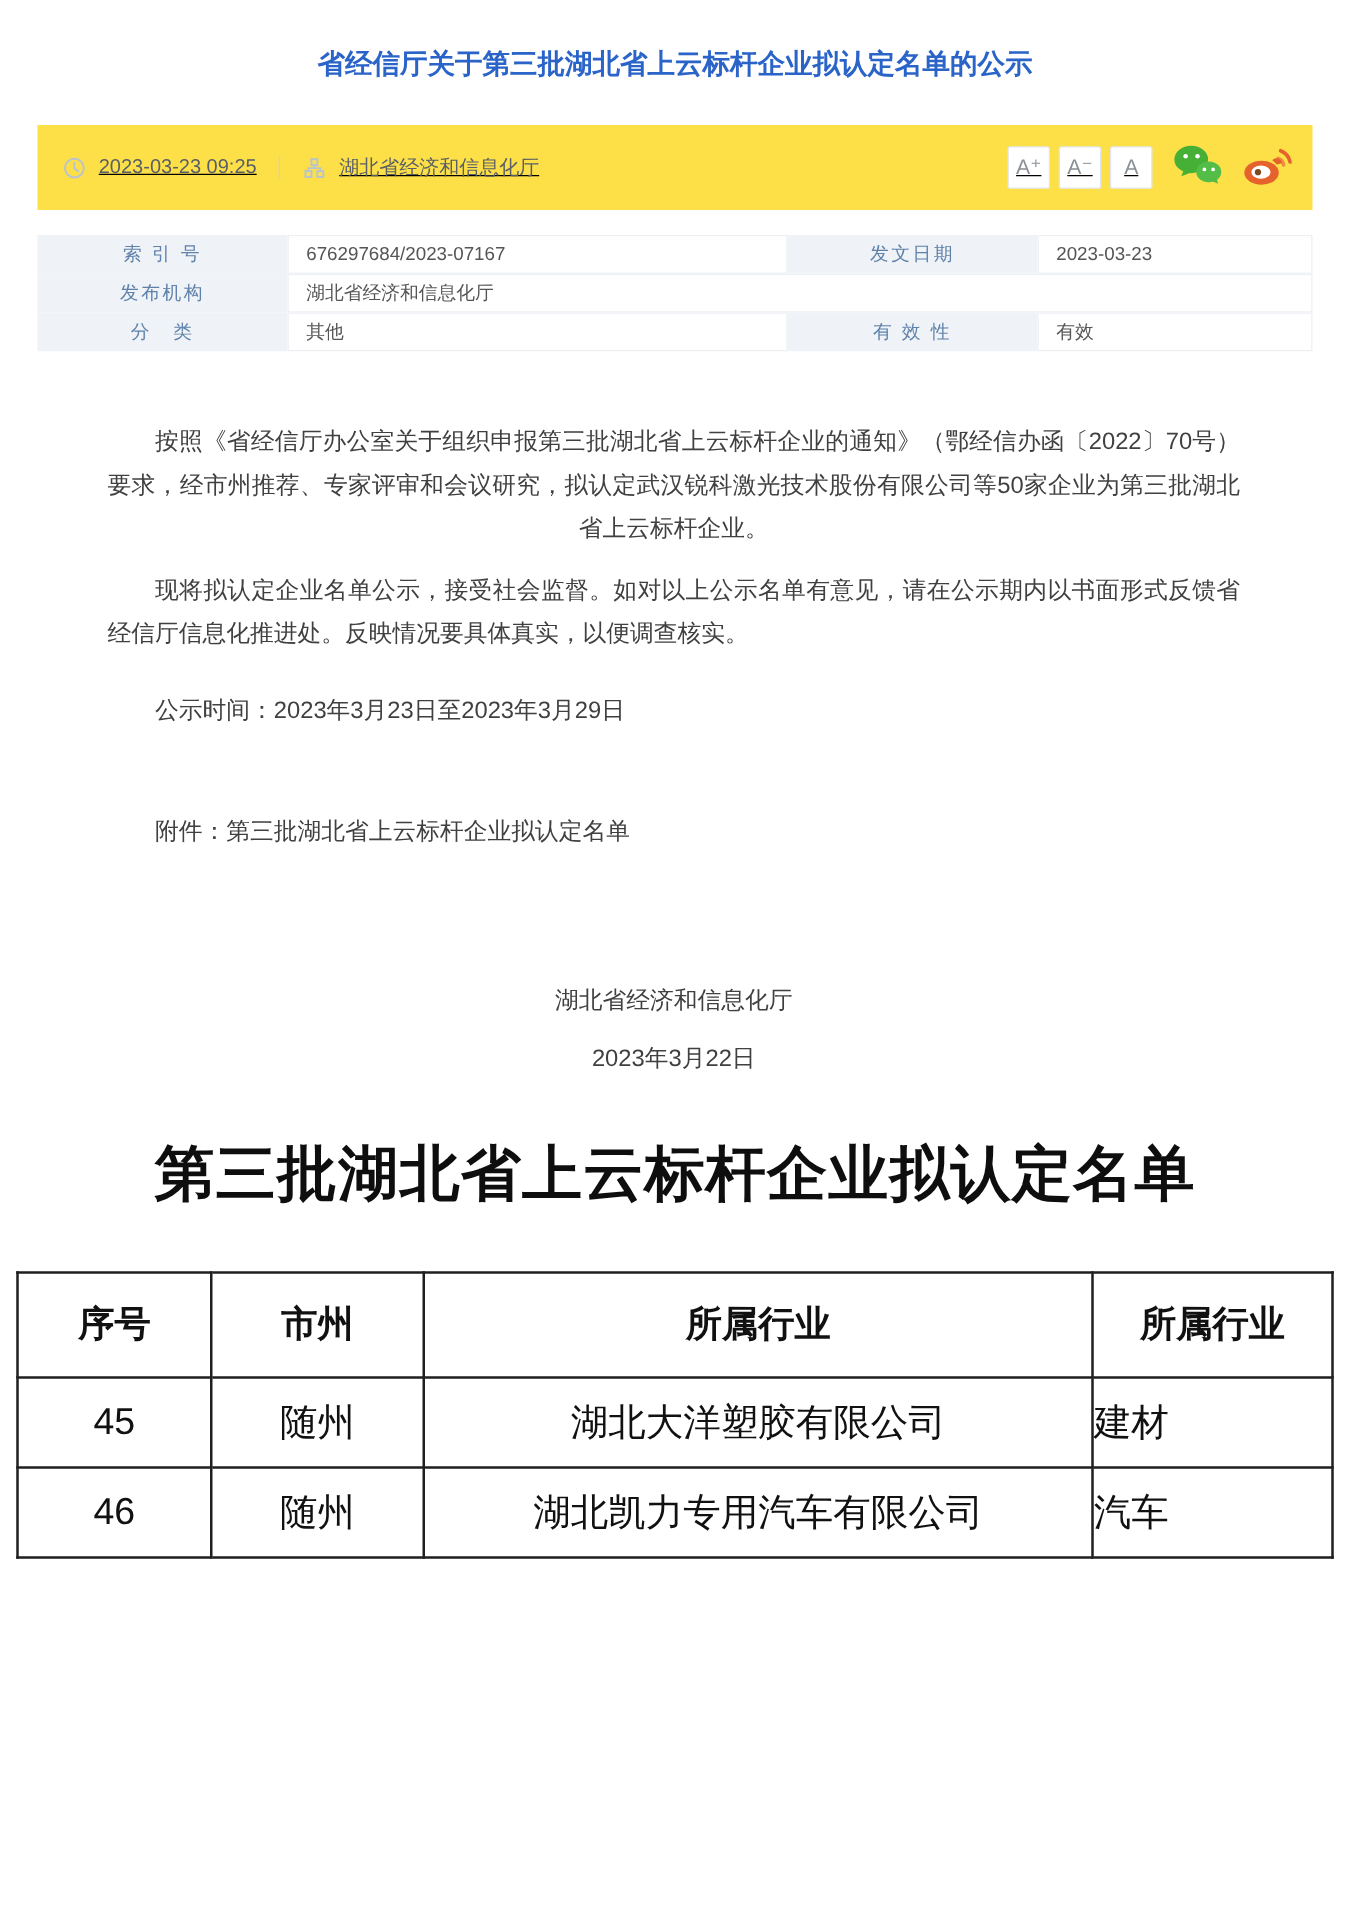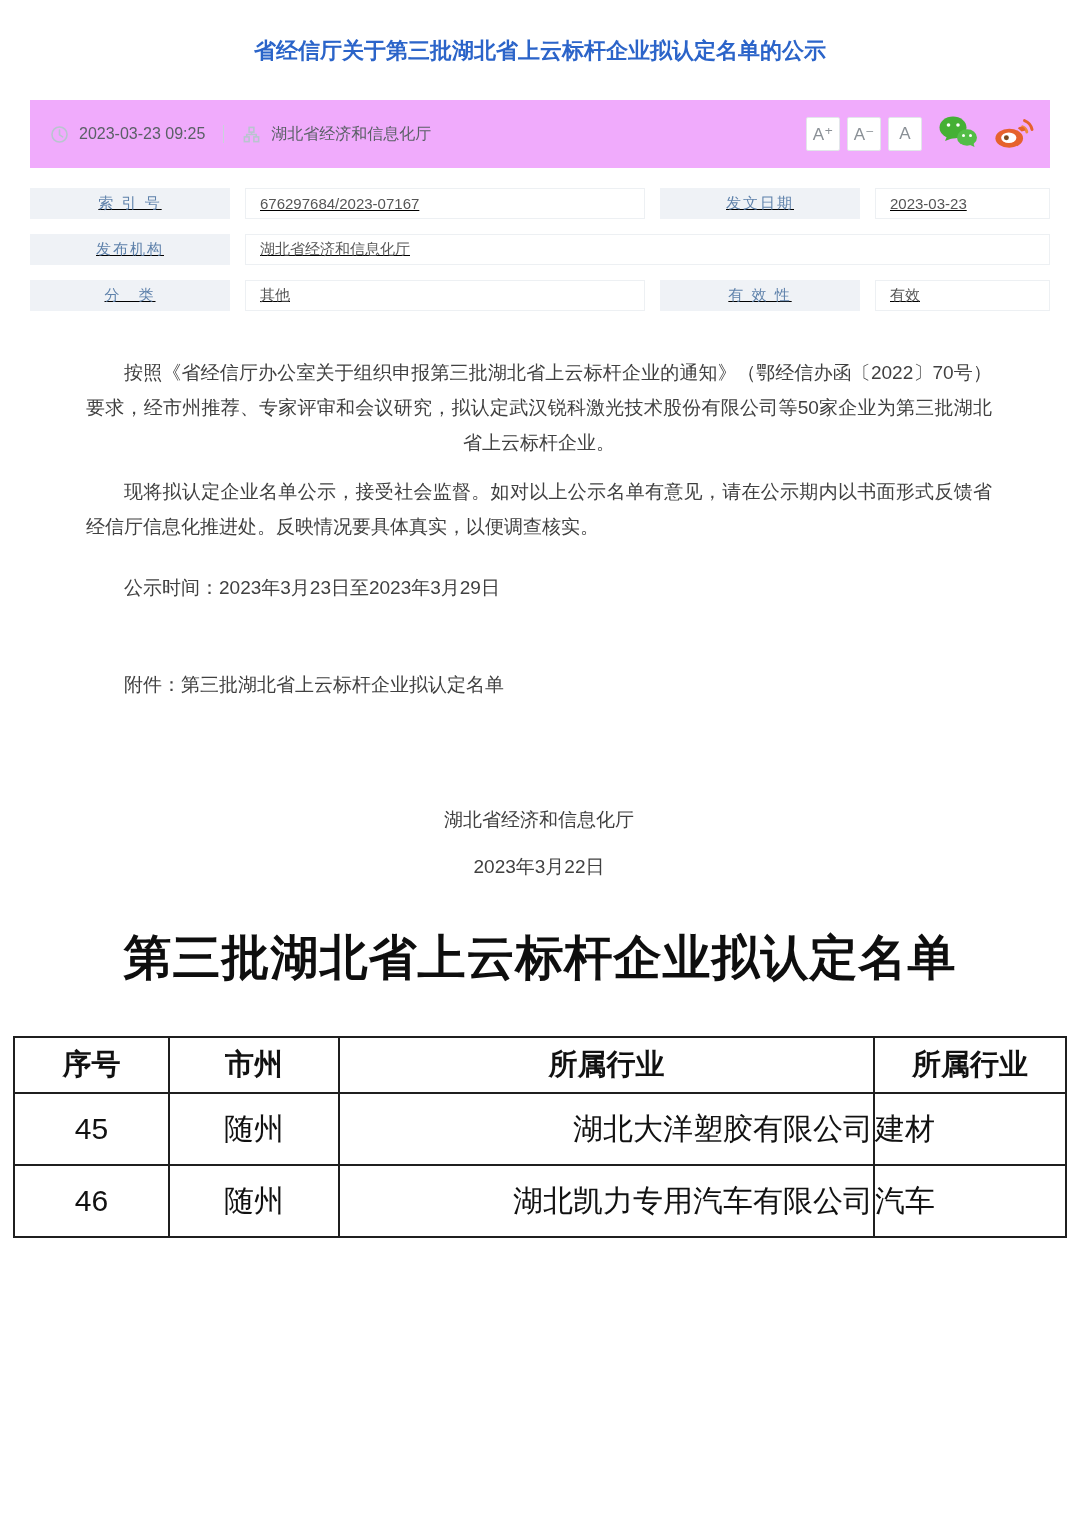--- a/index.html
+++ b/index.html
@@ -4,30 +4,30 @@
 <style>
   * { box-sizing: border-box; }
   html,body { margin:0; padding:0; background:#fff; }
   body { font-family:"Liberation Sans","DejaVu Sans",sans-serif; }
   .page { width:1080px; height:1527px; margin:0 auto; background:#fff; overflow:hidden; position:relative; }
 
   
   .page-title { margin:0; padding-top:36px; text-align:center; font-size:22px; font-weight:bold; color:#2b64c9; }
 
   
-  .meta-bar { margin:34px 30px 0; height:68px; background:#f0abfc; display:flex; align-items:center; justify-content:space-between; padding:0 16px 0 20px; }
+  .meta-bar { margin:34px 30px 0; height:68px; background:#fde047; display:flex; align-items:center; justify-content:space-between; padding:0 16px 0 20px;text-decoration:underline; }
   .meta-left { display:flex; align-items:center; color:#5a6066; font-size:16px; }
   .meta-left .icon { display:flex; align-items:center; margin-right:10px; }
   .meta-divider { width:1px; height:18px; background:#c9d2da; margin:0 18px; }
   .meta-right { display:flex; align-items:center; }
   .font-btn { width:34px; height:34px; margin-left:7px; background:#fff; border:1px solid #e2e6ea; border-radius:2px; color:#8a9096; font-size:17px; display:flex; align-items:center; justify-content:center; cursor:pointer; }
   .share-btn { margin-left:16px; display:flex; align-items:center; cursor:pointer; }
 
   
-  .info-table { margin:20px 30px 4px; display:grid; grid-template-columns:200px 400px 200px 1fr; gap:15px; font-size:15px;text-decoration:underline; }
+  .info-table { margin:20px 30px 15px; display:grid; grid-template-columns:200px 400px 200px 1fr; gap:0; font-size:15px; }
   .info-cell { height:31px; display:flex; align-items:center; }
   .info-label { background:#eff2f6; color:#5f82ab; justify-content:center; letter-spacing:2px; }
   .info-value { background:#fff; border:1px solid #edf0f3; padding-left:14px; color:#555; }
   .span3 { grid-column:2 / 5; }
 
   
   .doc-body { padding:26px 88px 0 86px; color:#404040; font-size:19px; }
   .para { margin:14px 0; text-indent:2em; line-height:35px; text-align:justify; }
   .para.center-last { text-align-last:center; }
   .line { margin:0; text-indent:2em; line-height:35px; }
@@ -37,25 +37,25 @@
   .sign { text-align:center; margin:0; line-height:35px; }
   .sign-org { margin-top:100px; }
   .sign-date { margin-top:12px; }
 
   
   .attachment-title { margin:42px 0 0; text-align:center; font-size:48px; font-weight:900; color:#0e0e0e; letter-spacing:1px; }
 
   
   table.roster { width:1052px; margin:46px auto 0; border-collapse:collapse; color:#111; table-layout:fixed; }
   table.roster th, table.roster td { border:2px solid #1f1f1f; padding:0; }
-  table.roster th { height:56px; font-size:29px; font-weight:bold; text-align:center; }
+  table.roster th { height:84px; font-size:29px; font-weight:bold; text-align:center; }
   table.roster td { height:72px; font-size:30px; vertical-align:middle; }
   td.cell-no { text-align:center; font-size:32px; }
   td.cell-city { text-align:center;font-family:Liberation Serif, serif; }
-  td.cell-company { text-align:right; padding-left:8px; }
+  td.cell-company { text-align:center; padding-left:8px; }
   td.cell-industry { text-align:left; padding-left:4px; }
 </style>
 </head>
 <body>
 
 <div class="page">
 
   <h1 class="page-title">省经信厅关于第三批湖北省上云标杆企业拟认定名单的公示</h1>
 
   <div class="meta-bar">

